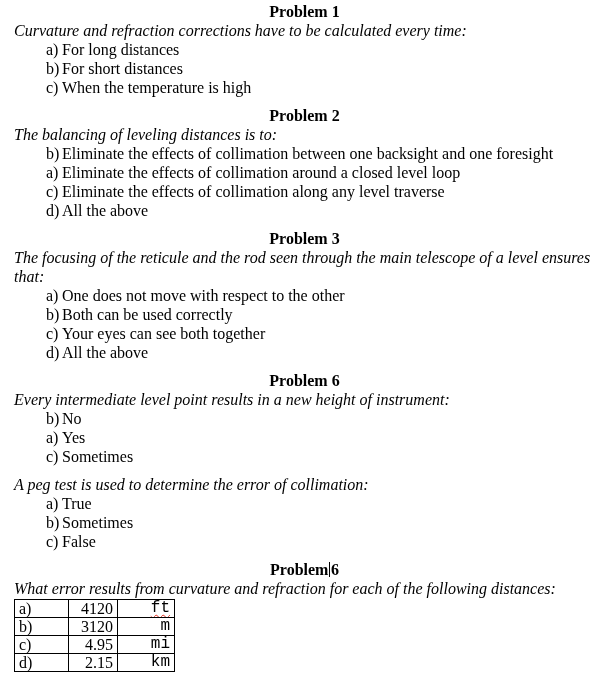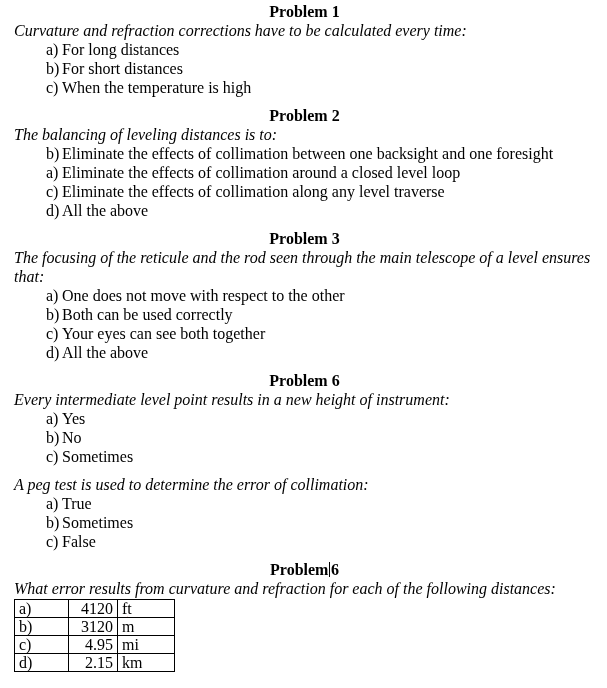--- a/index.html
+++ b/index.html
@@ -57,21 +57,21 @@
   }
   table.distances td {
     border: 1px solid #000000;
     height: 17px;
     padding: 0 4px;
     line-height: 17px;
     overflow: hidden;
   }
   td.col-label   { width: 45px; text-align: left; }
   td.col-value   { width: 40px; text-align: right; }
-  td.col-unit    { width: 48px; text-align: left; }
+  td.col-unit    { width: 48px; text-align: right; font-family: Liberation Mono, monospace; }
   .misspelled {
     text-decoration: underline;
     text-decoration-style: wavy;
     text-decoration-color: #e03020;
     text-decoration-thickness: 1px;
     text-underline-offset: 2px;
   }
 </style>
 </head>
 <body>
@@ -107,22 +107,22 @@
       <div class="option"><span class="marker">b)</span><span>Both can be used correctly</span></div>
       <div class="option"><span class="marker">c)</span><span>Your eyes can see both together</span></div>
       <div class="option"><span class="marker">d)</span><span>All the above</span></div>
     </div>
   </div>
 
   <div class="problem">
     <div class="problem-title">Problem 6</div>
     <div class="question">Every intermediate level point results in a new height of instrument:</div>
     <div class="options">
+      <div class="option"><span class="marker">b)</span><span>No</span></div>
       <div class="option"><span class="marker">a)</span><span>Yes</span></div>
-      <div class="option"><span class="marker">b)</span><span>No</span></div>
       <div class="option"><span class="marker">c)</span><span>Sometimes</span></div>
     </div>
   </div>
 
   <div class="problem">
     <div class="question">A peg test is used to determine the error of collimation:</div>
     <div class="options">
       <div class="option"><span class="marker">a)</span><span>True</span></div>
       <div class="option"><span class="marker">b)</span><span>Sometimes</span></div>
       <div class="option"><span class="marker">c)</span><span>False</span></div>

